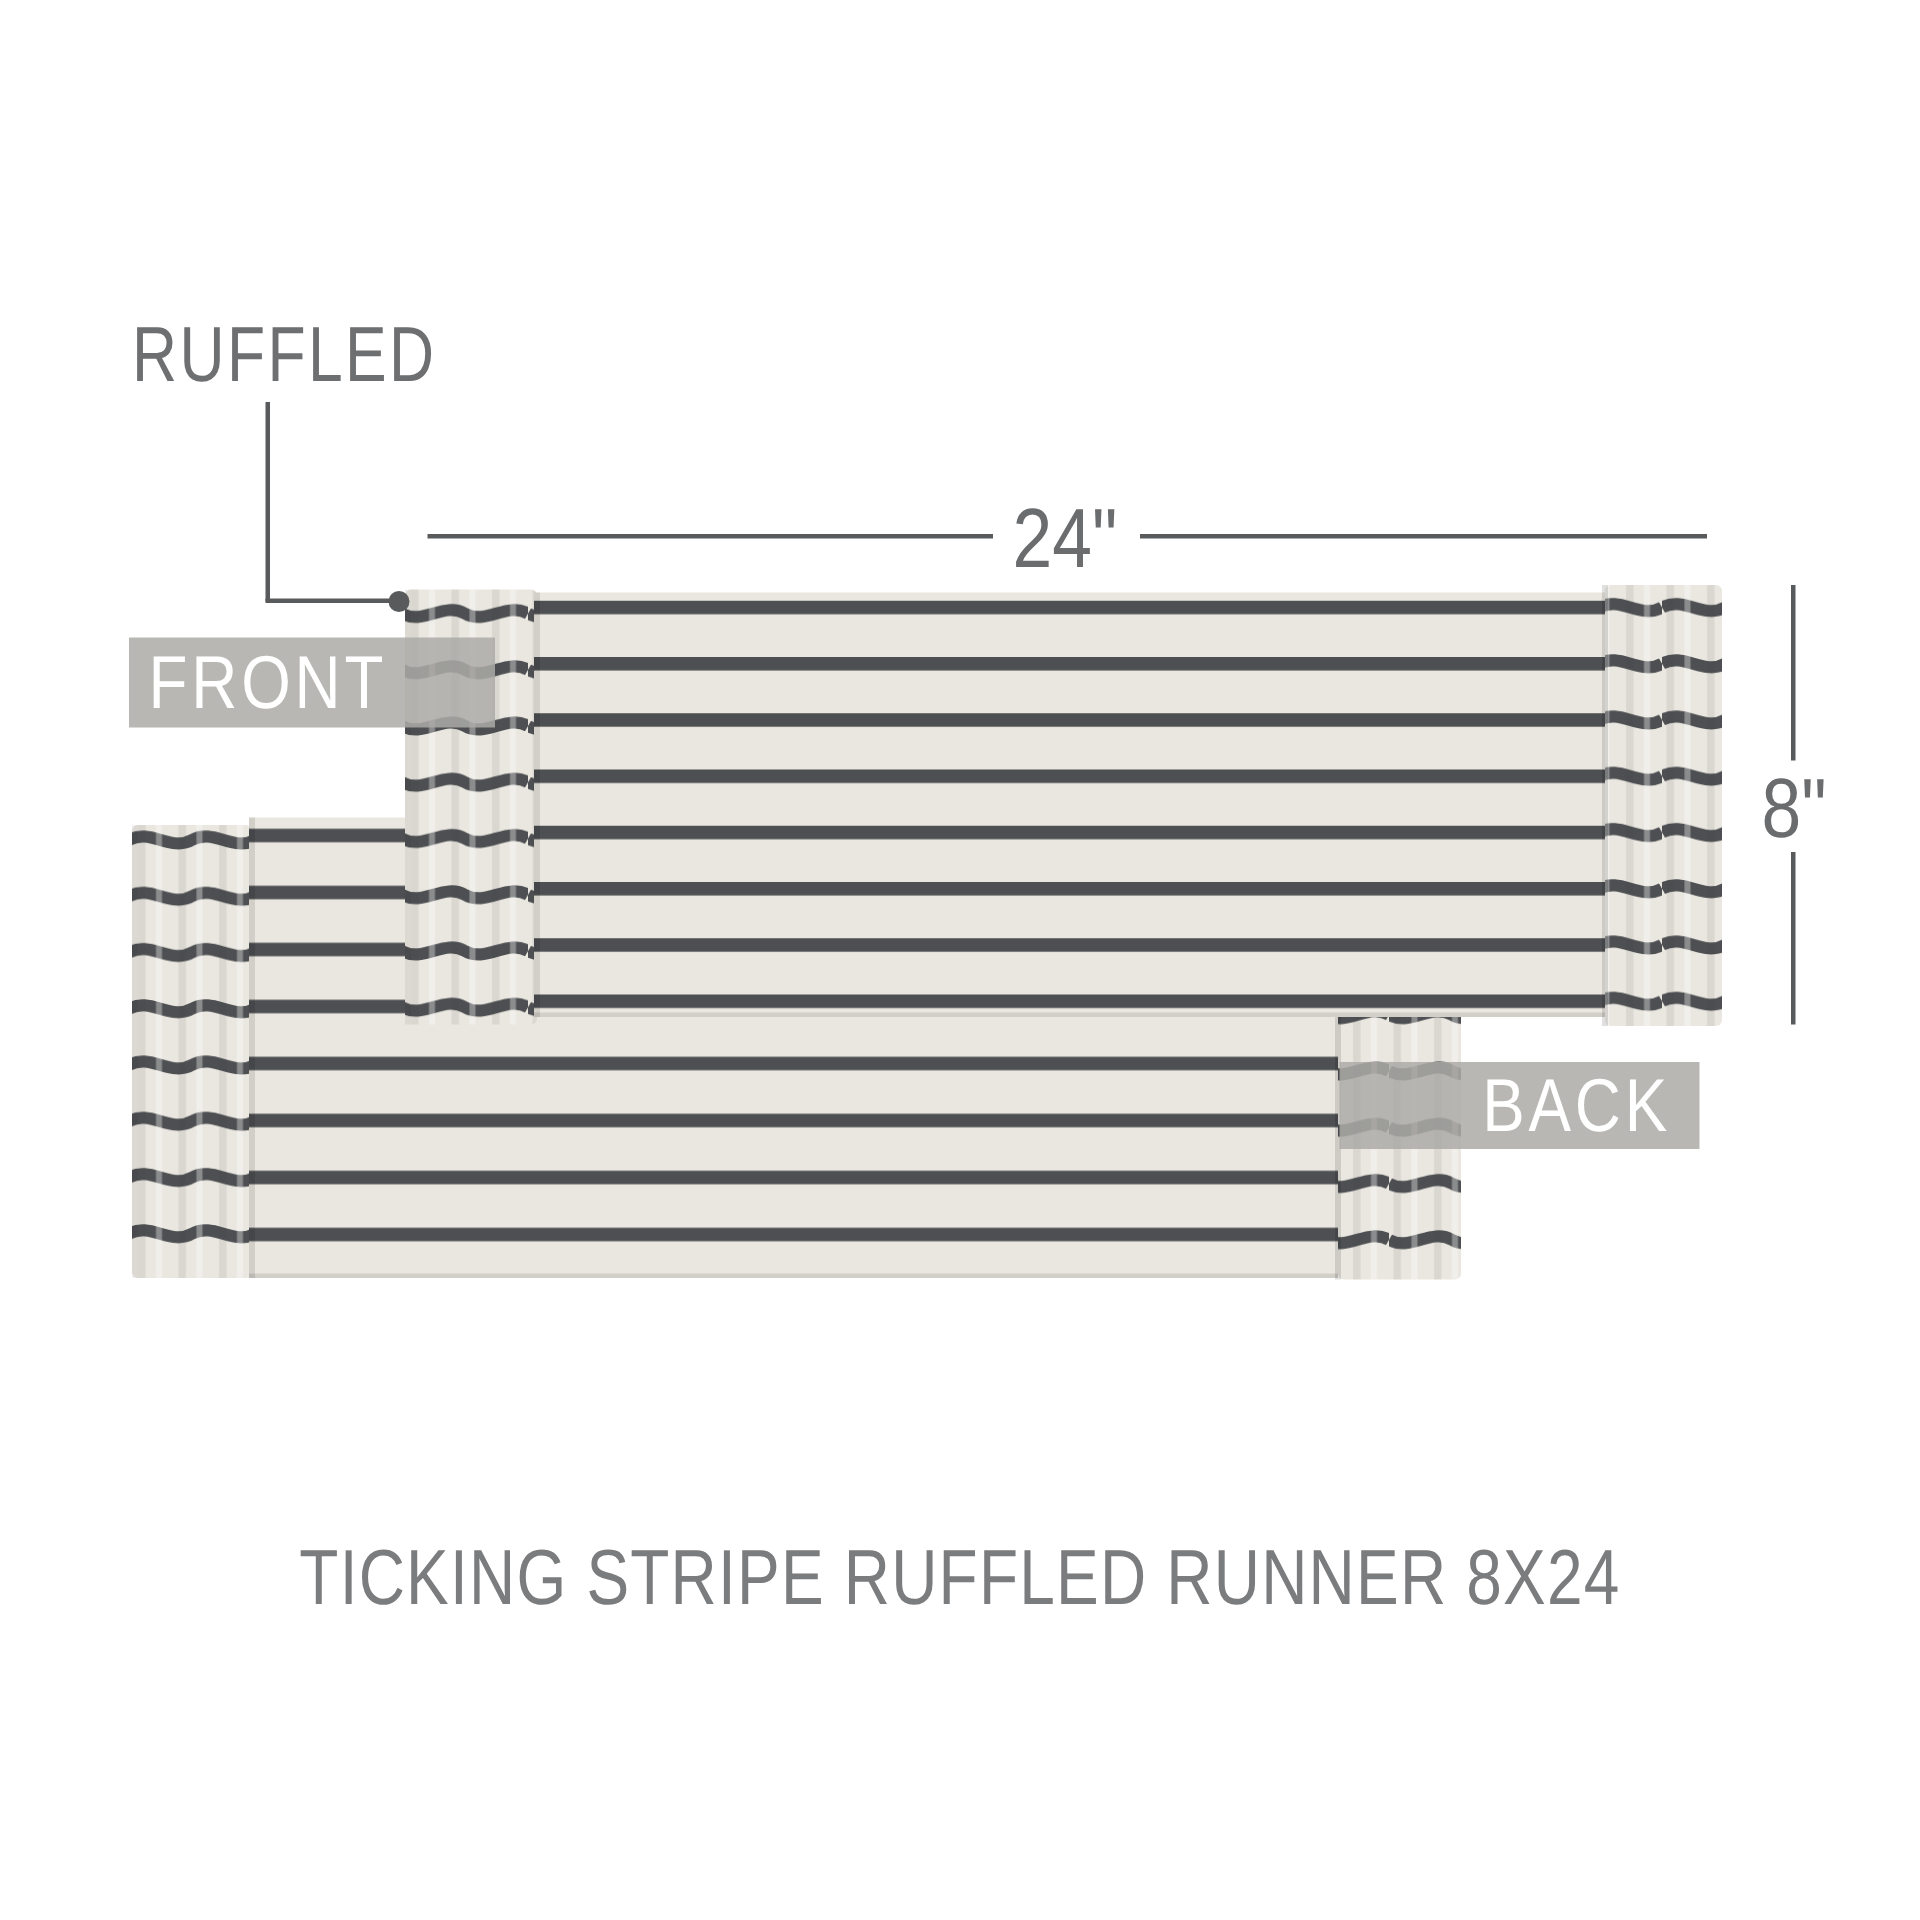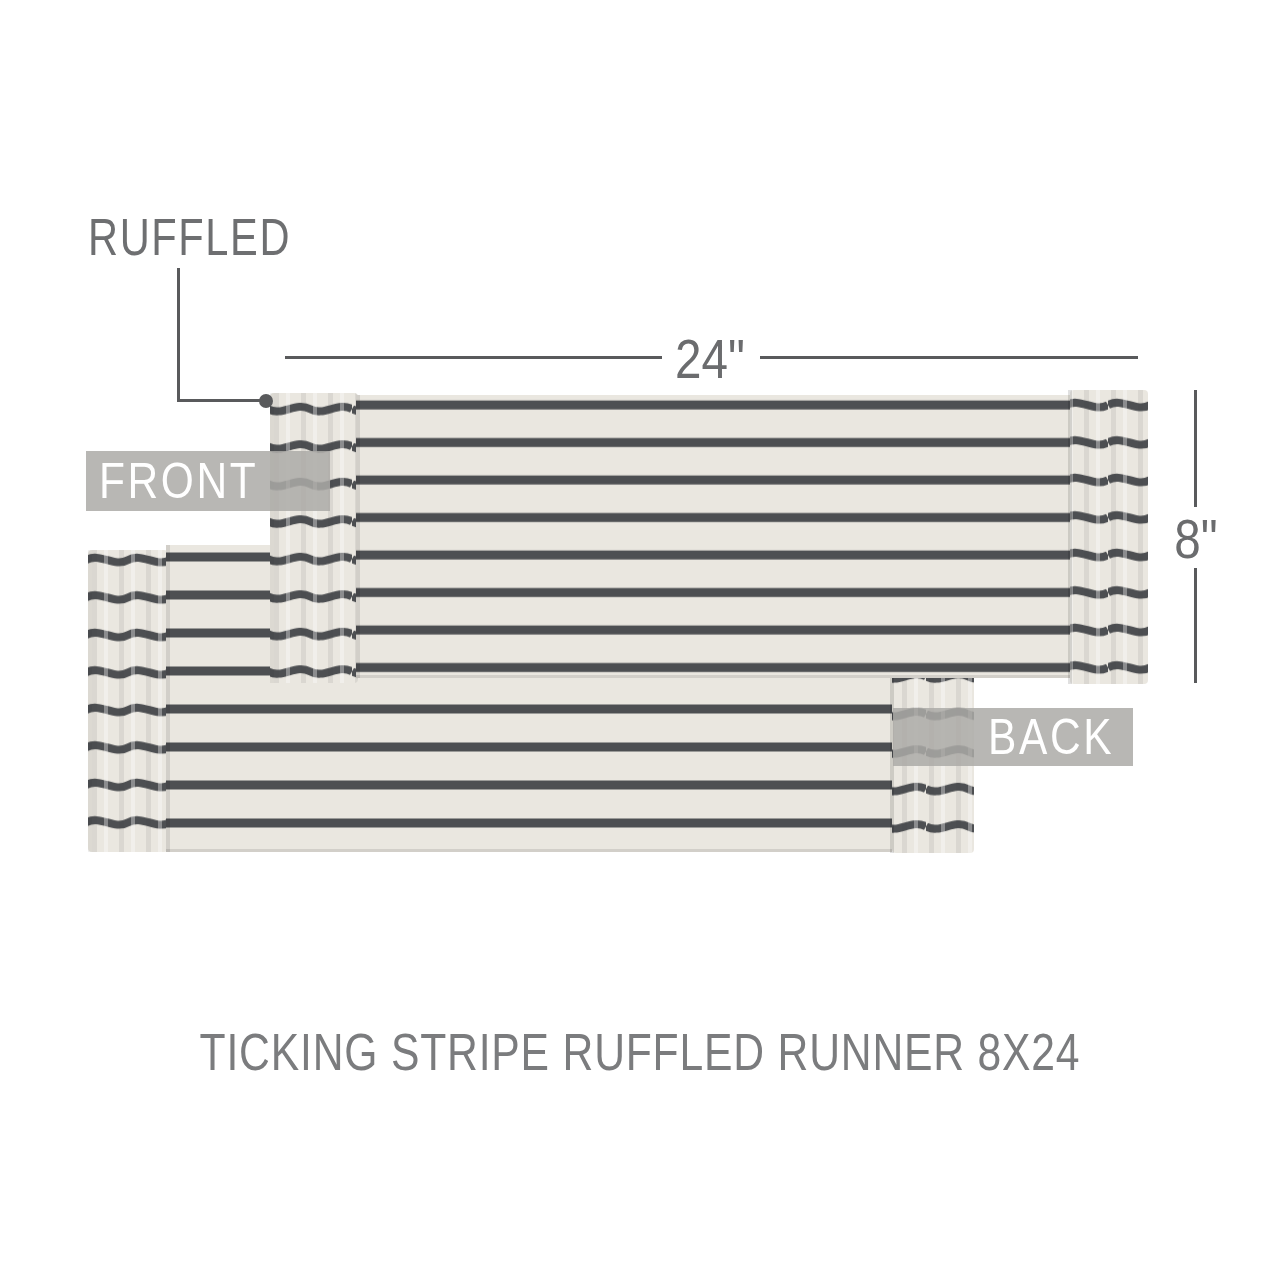--- a/index.html
+++ b/index.html
@@ -39,21 +39,21 @@
   .dimline-8-bottom{left:1194px;top:568px;width:3px;height:115px;}
   
   .badge{
     background:rgba(172,170,167,0.85);color:#ffffff;
     display:flex;align-items:center;justify-content:center;
   }
   .badge span{
     font-size:50px;font-weight:300;letter-spacing:3px;
     transform:scaleX(.85);transform-origin:center;white-space:nowrap;
   }
-  .badge-front{left:86px;top:425px;width:244px;height:60px;padding-right:58px;box-sizing:content-box;width:186px;margin-top:26px;}
+  .badge-front{left:86px;top:425px;width:244px;height:60px;padding-right:58px;box-sizing:content-box;width:186px;}
   .badge-back {left:893px;top:708px;width:164px;height:58px;padding-left:76px;box-sizing:content-box;}
   
   .runner{display:block;}
 </style>
 </head>
 <body>
 
 <div class="stage">
 
   <svg class="abs runner" style="left:86px;top:543px;" width="890" height="312" viewBox="0 0 890 312">

